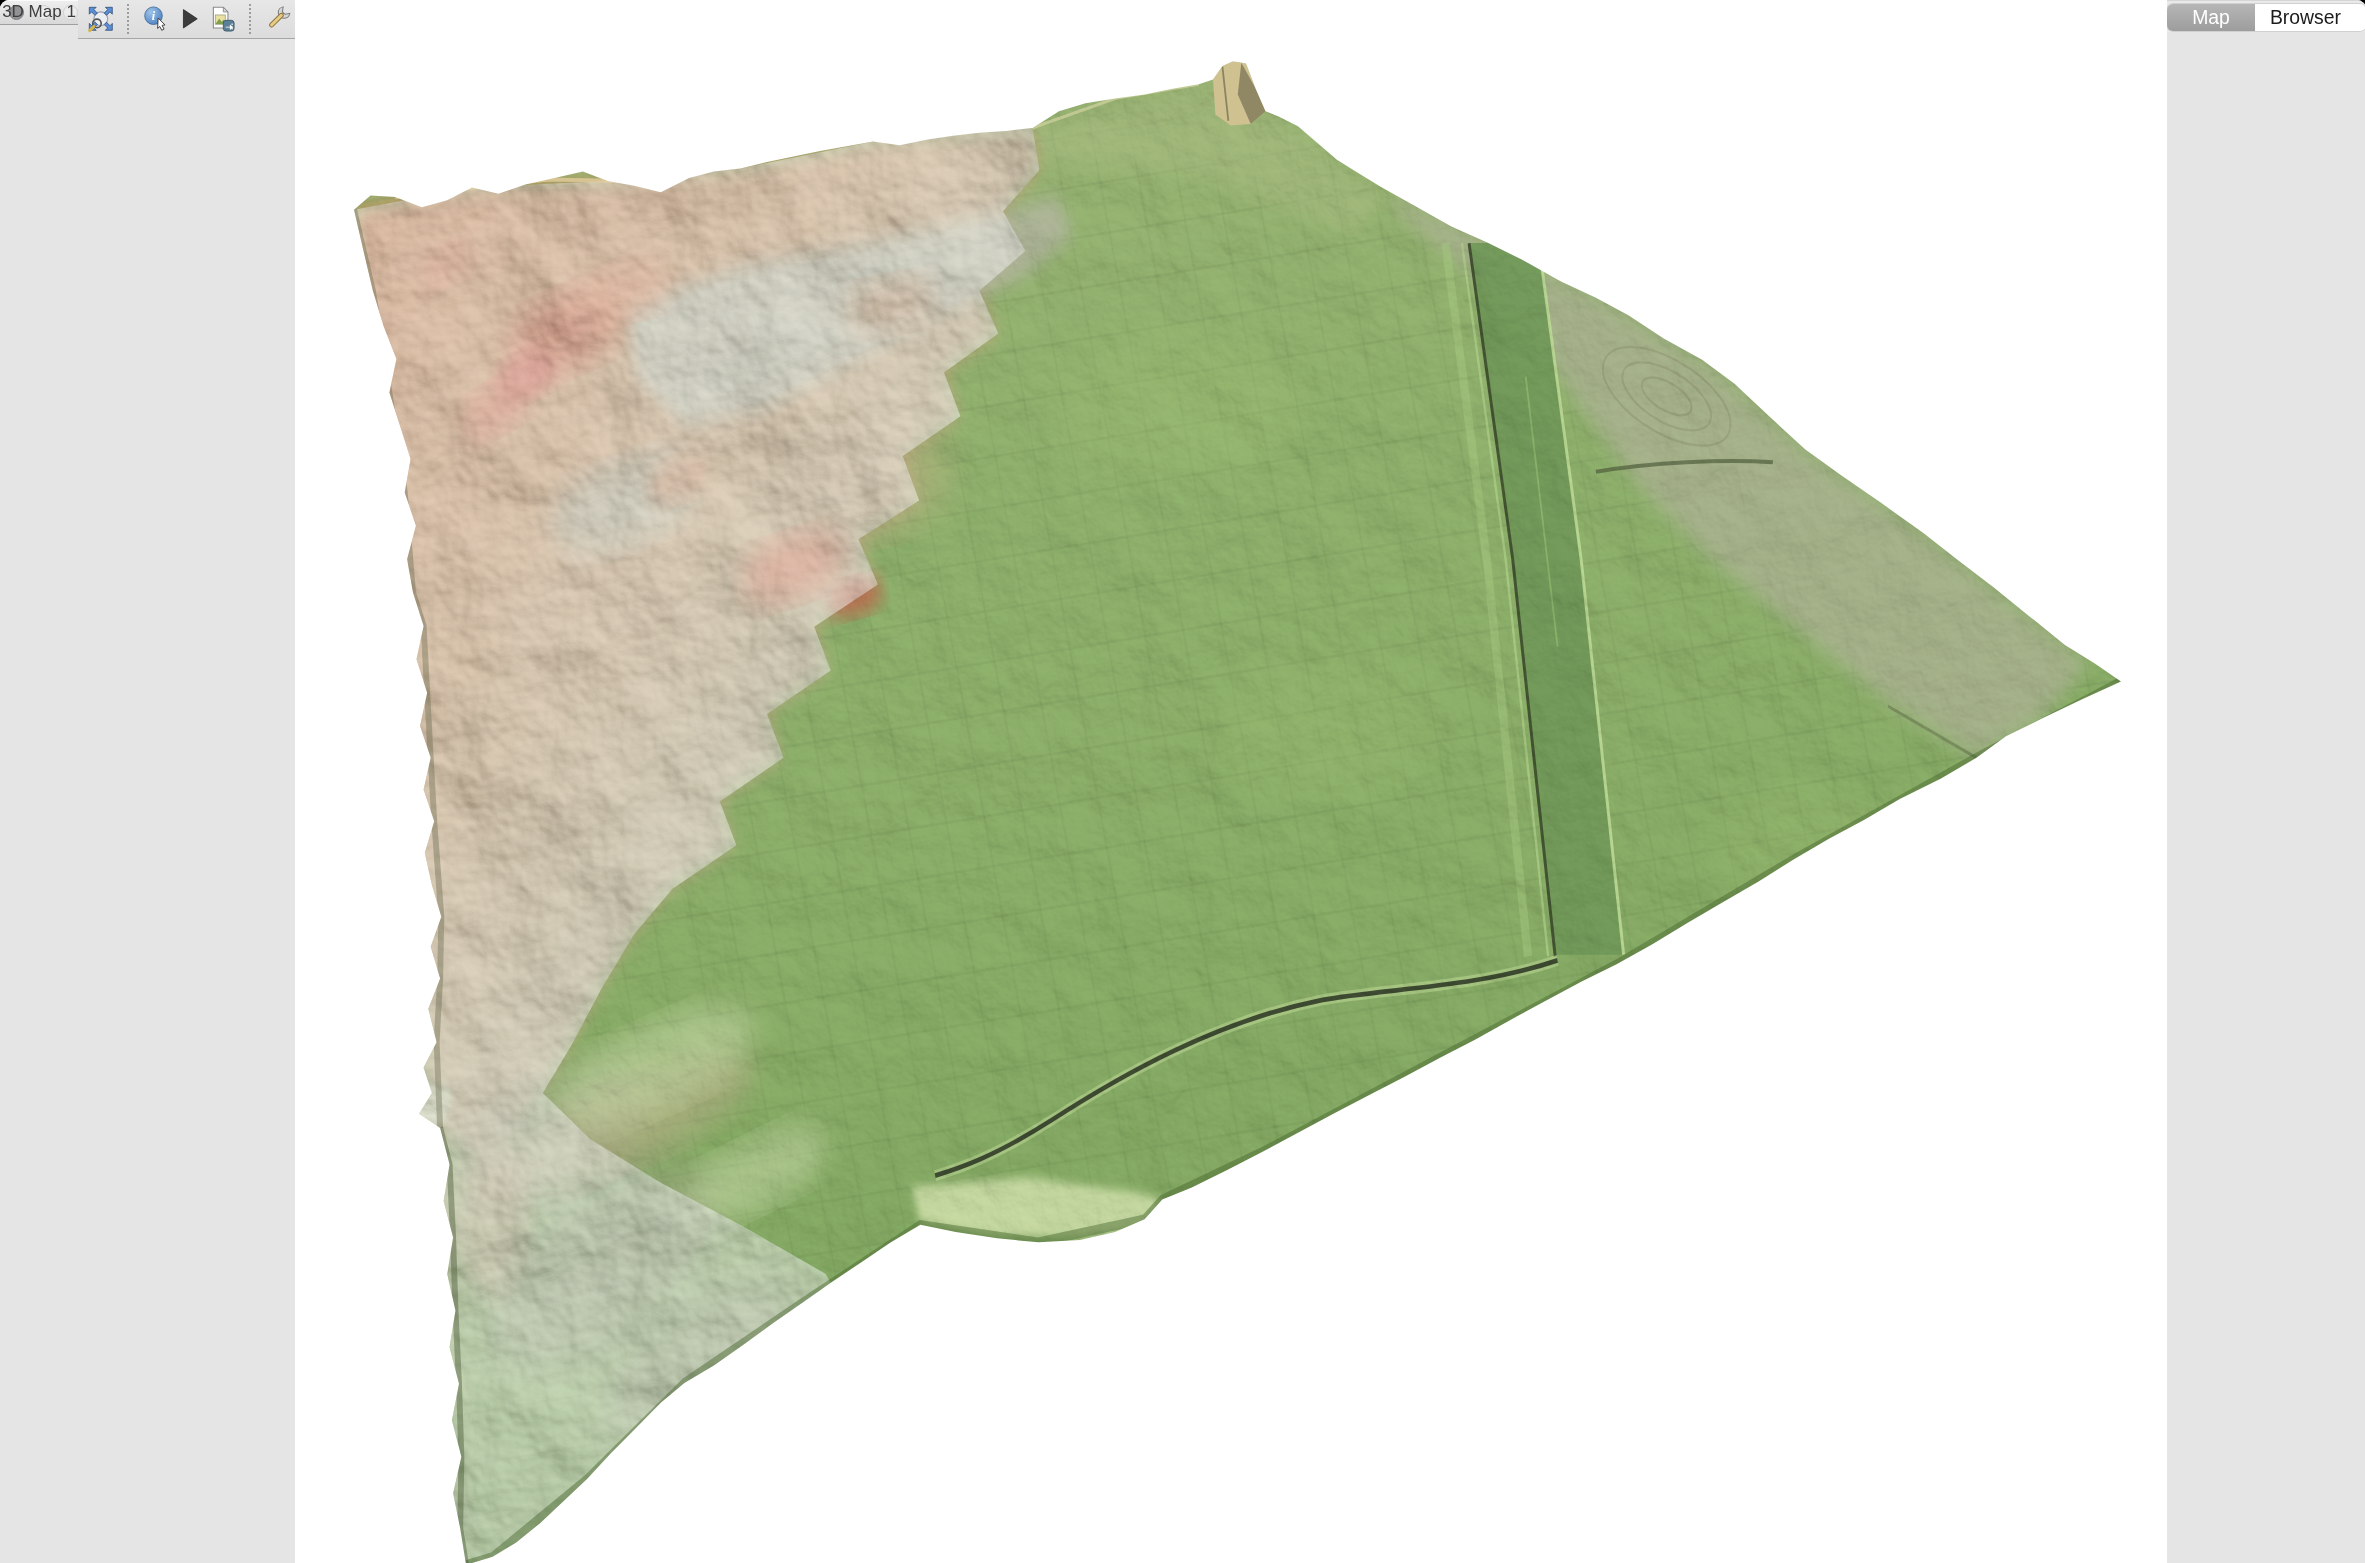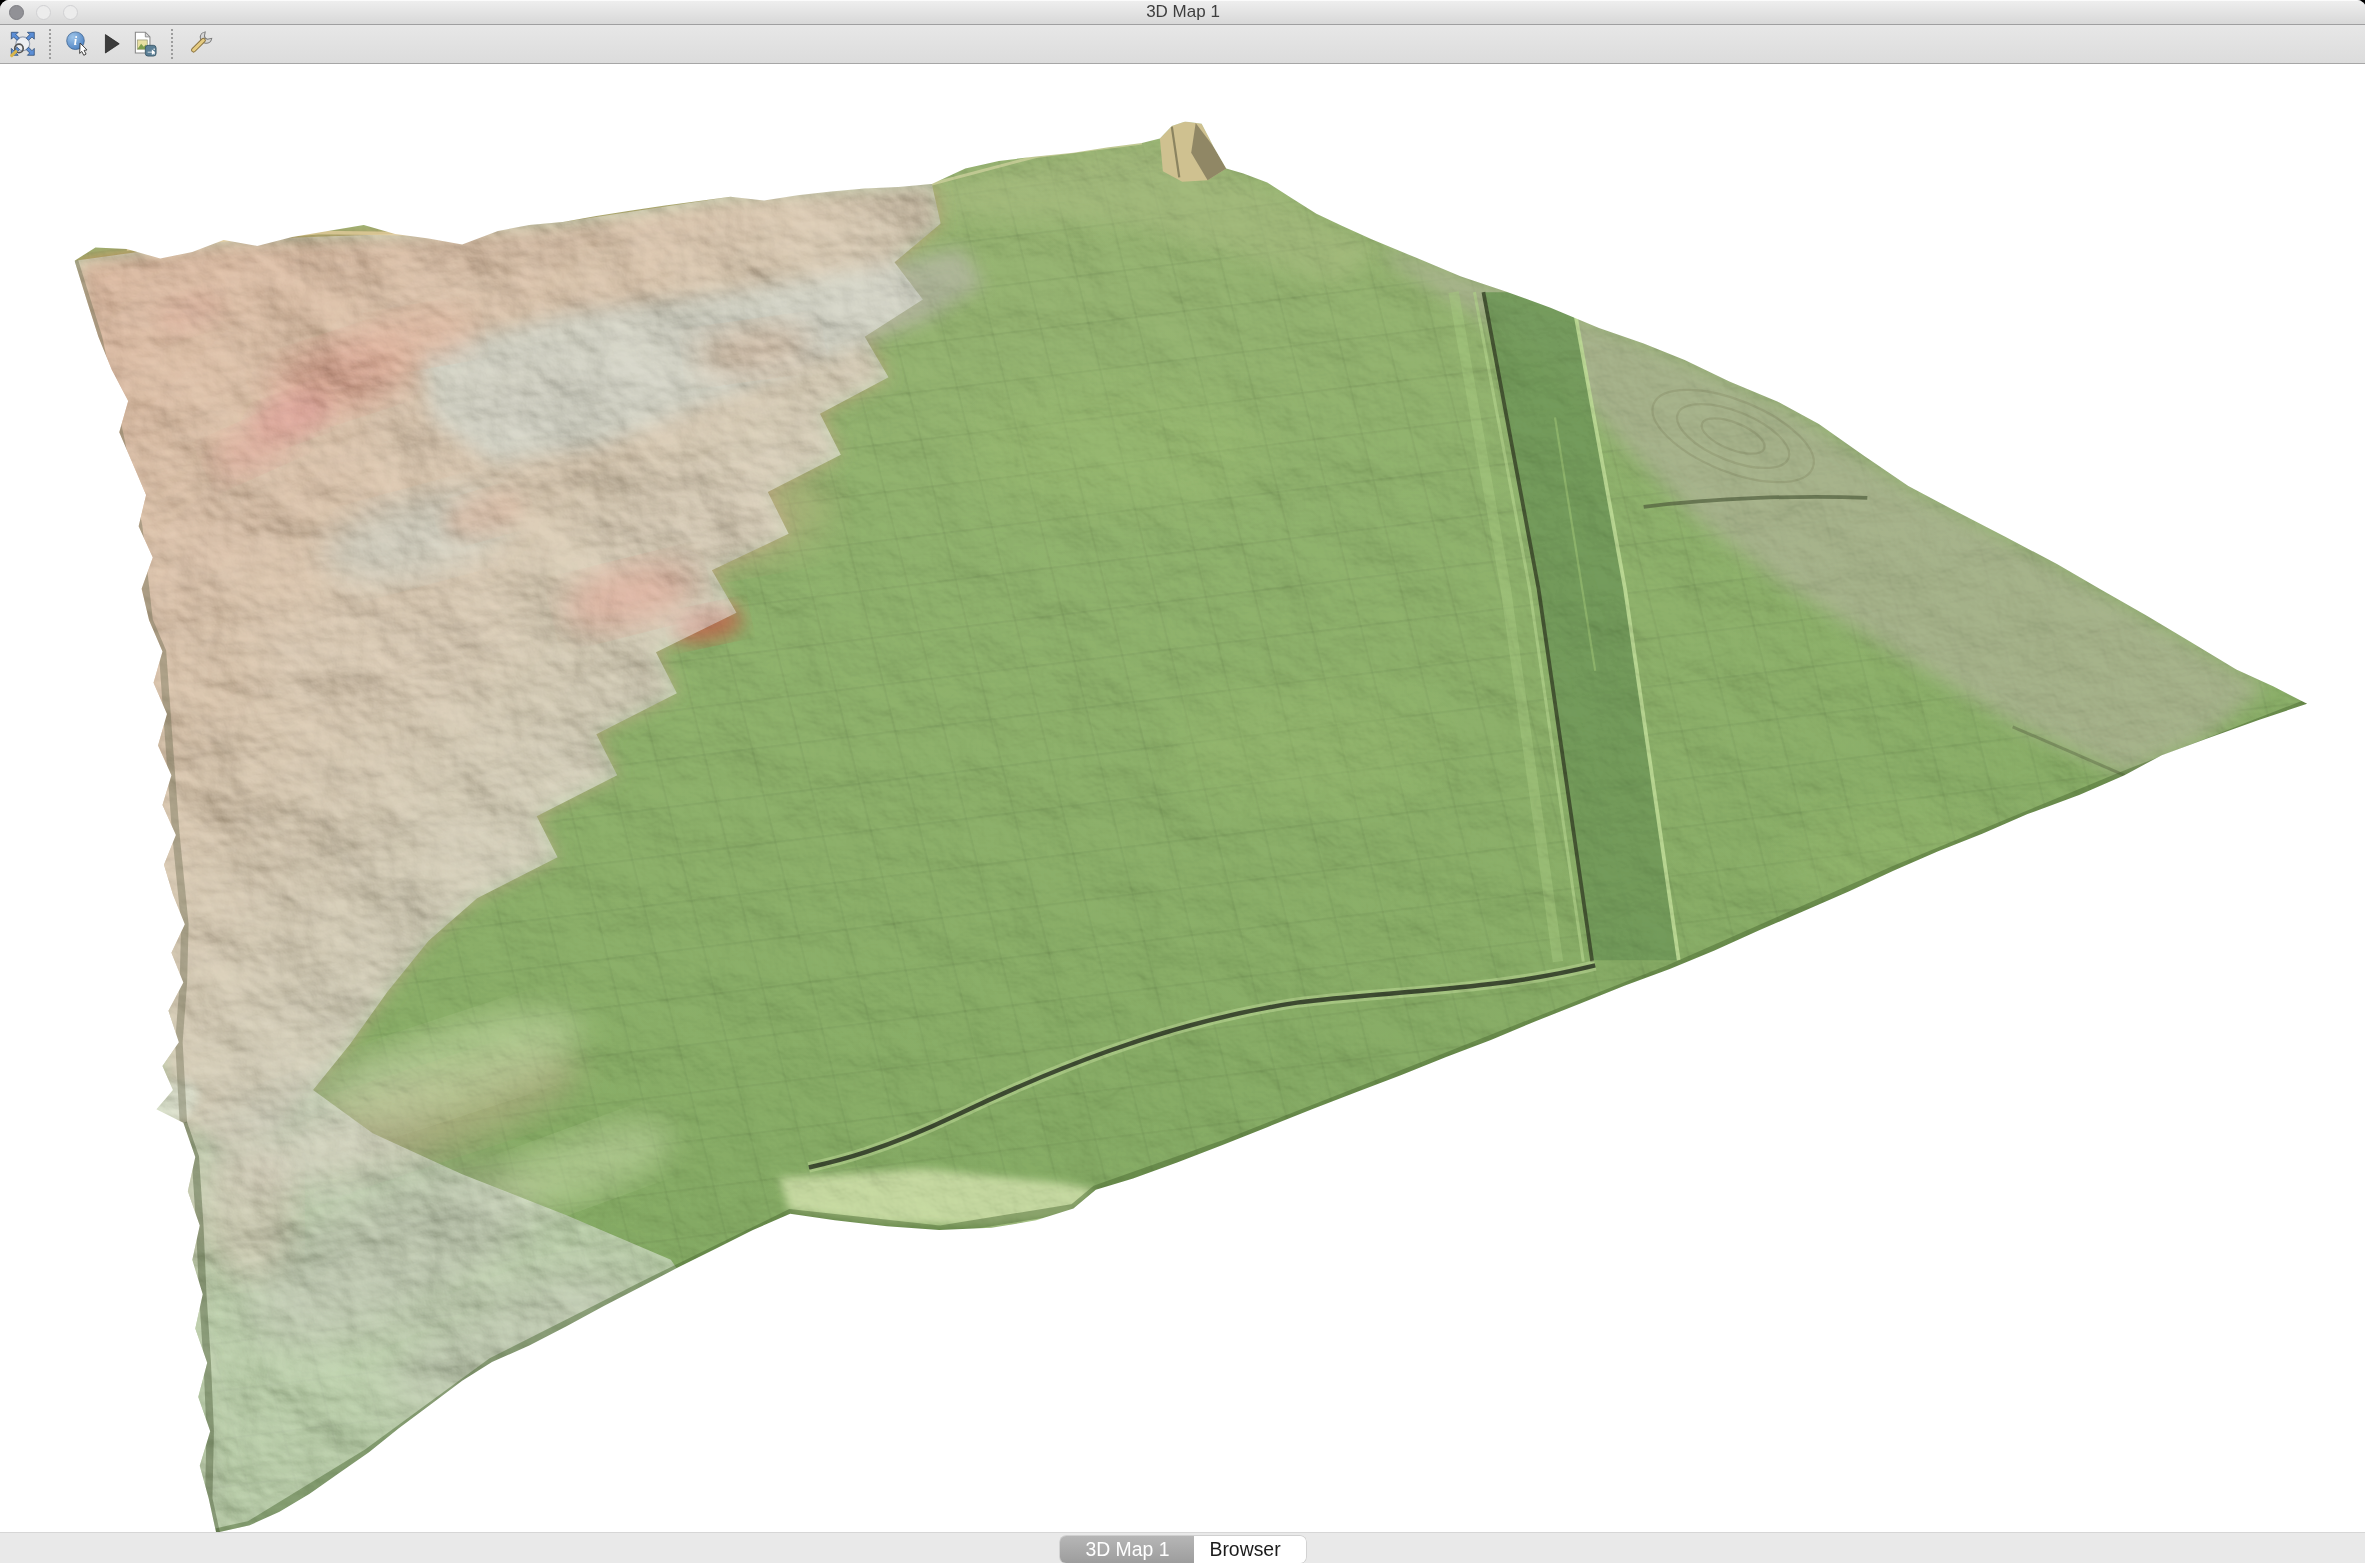--- a/index.html
+++ b/index.html
@@ -1,18 +1,18 @@
 <!DOCTYPE html>
 <html style="font-size:12px"><head>
 <meta charset="utf-8">
 <style>
   html,body{margin:0;padding:0;background:#000;}
   *{box-sizing:border-box;}
   body{font-family:"Liberation Sans","DejaVu Sans",sans-serif;-webkit-font-smoothing:antialiased;}
-  .window{position:relative;width:2366px;height:1564px;background:#a3a3a3;border-radius:9px 9px 0 0;overflow:hidden;display:flex;flex-direction:column;}
+  .window{position:relative;width:2366px;height:1564px;background:#e5e5e5;border-radius:9px 9px 0 0;overflow:hidden;display:flex;flex-direction:row;}
   
   .titlebar{position:relative;height:25px;flex:0 0 25px;background:linear-gradient(#efefef,#d8d8d8);border-bottom:0.7px solid #9f9fa0;display:flex;align-items:center;}
   .titlebar:before{content:"";position:absolute;top:0;left:0;right:0;height:0.7px;background:rgba(255,255,255,.75);}
   .traffic{display:flex;gap:12px;margin-left:9px;}
   .tl{width:15px;height:15px;border-radius:50%;}
   .tl.close{background:#919196;border:0.7px solid #7d7d82;}
   .tl.min,.tl.max{background:#ececec;border:0.7px solid #d0d0d2;}
   .title{position:absolute;left:0;right:0;text-align:center;font-size:17px;font-weight:500;color:#3e3e3e;pointer-events:none;}
   
   .toolbar{height:39px;flex:0 0 39px;background:linear-gradient(#e7e7e7,#dcdcdc);border-bottom:1.5px solid #a6a6a6;display:flex;align-items:center;padding-left:6px;}

